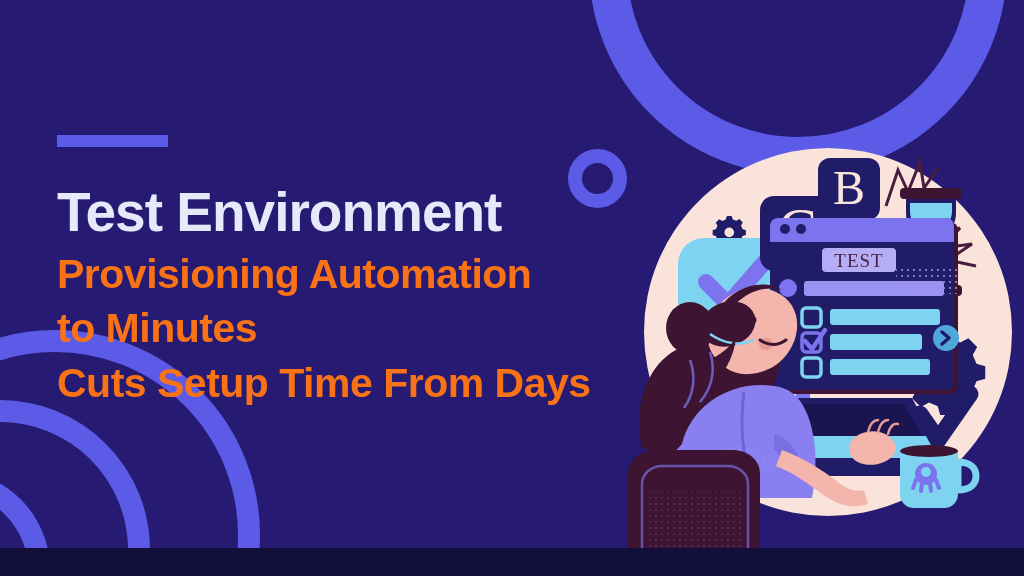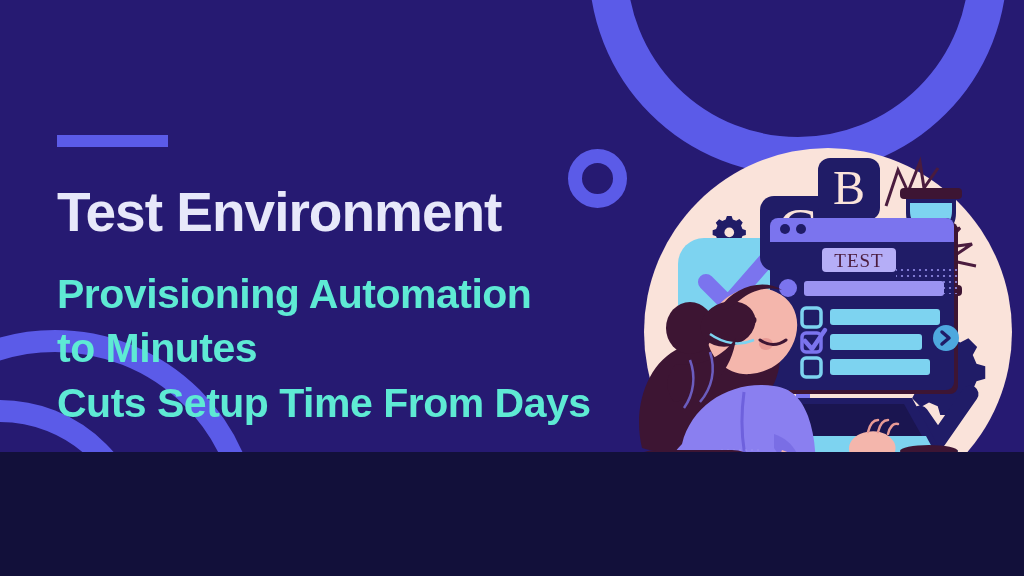--- a/index.html
+++ b/index.html
@@ -3,21 +3,21 @@
 <meta charset="utf-8">
 <style>
   * { margin:0; padding:0; box-sizing:border-box; }
   html,body { background:#12103a; }
   body {
     font-family:"Liberation Sans", sans-serif;
     display:flex; align-items:flex-start; justify-content:flex-start;
   }
   .banner{
     position:relative;
-    width:1024px; height:452px;
+    width:1024px; height:548px;
     background:#261A72;
     overflow:hidden;
   }
   
   .deco{ position:absolute; pointer-events:none; }
 
   .ring-big{
     left:589px; top:-243px;
     width:418px; height:418px;
     border-radius:50%;
@@ -48,23 +48,23 @@
     background:#5B5BE8;
     margin-bottom:36px;
   }
   .headline{
     font-size:55px; font-weight:bold;
     color:#E7E8FA; letter-spacing:-1px;
     line-height:1.06;
     white-space:nowrap;
   }
   .subhead{
-    margin-top:26px;
+    margin-top:6px;
     font-size:41px; font-weight:bold;
-    color:#5eead4; letter-spacing:-0.5px;
+    color:#f97316; letter-spacing:-0.5px;
     line-height:1.32;
   }
   .subhead span{ display:block; white-space:nowrap; }
 
   
   .illus{
     position:absolute; left:624px; top:148px;
     width:400px; height:428px;
   }
   .illus svg{ display:block; width:100%; height:100%; }

